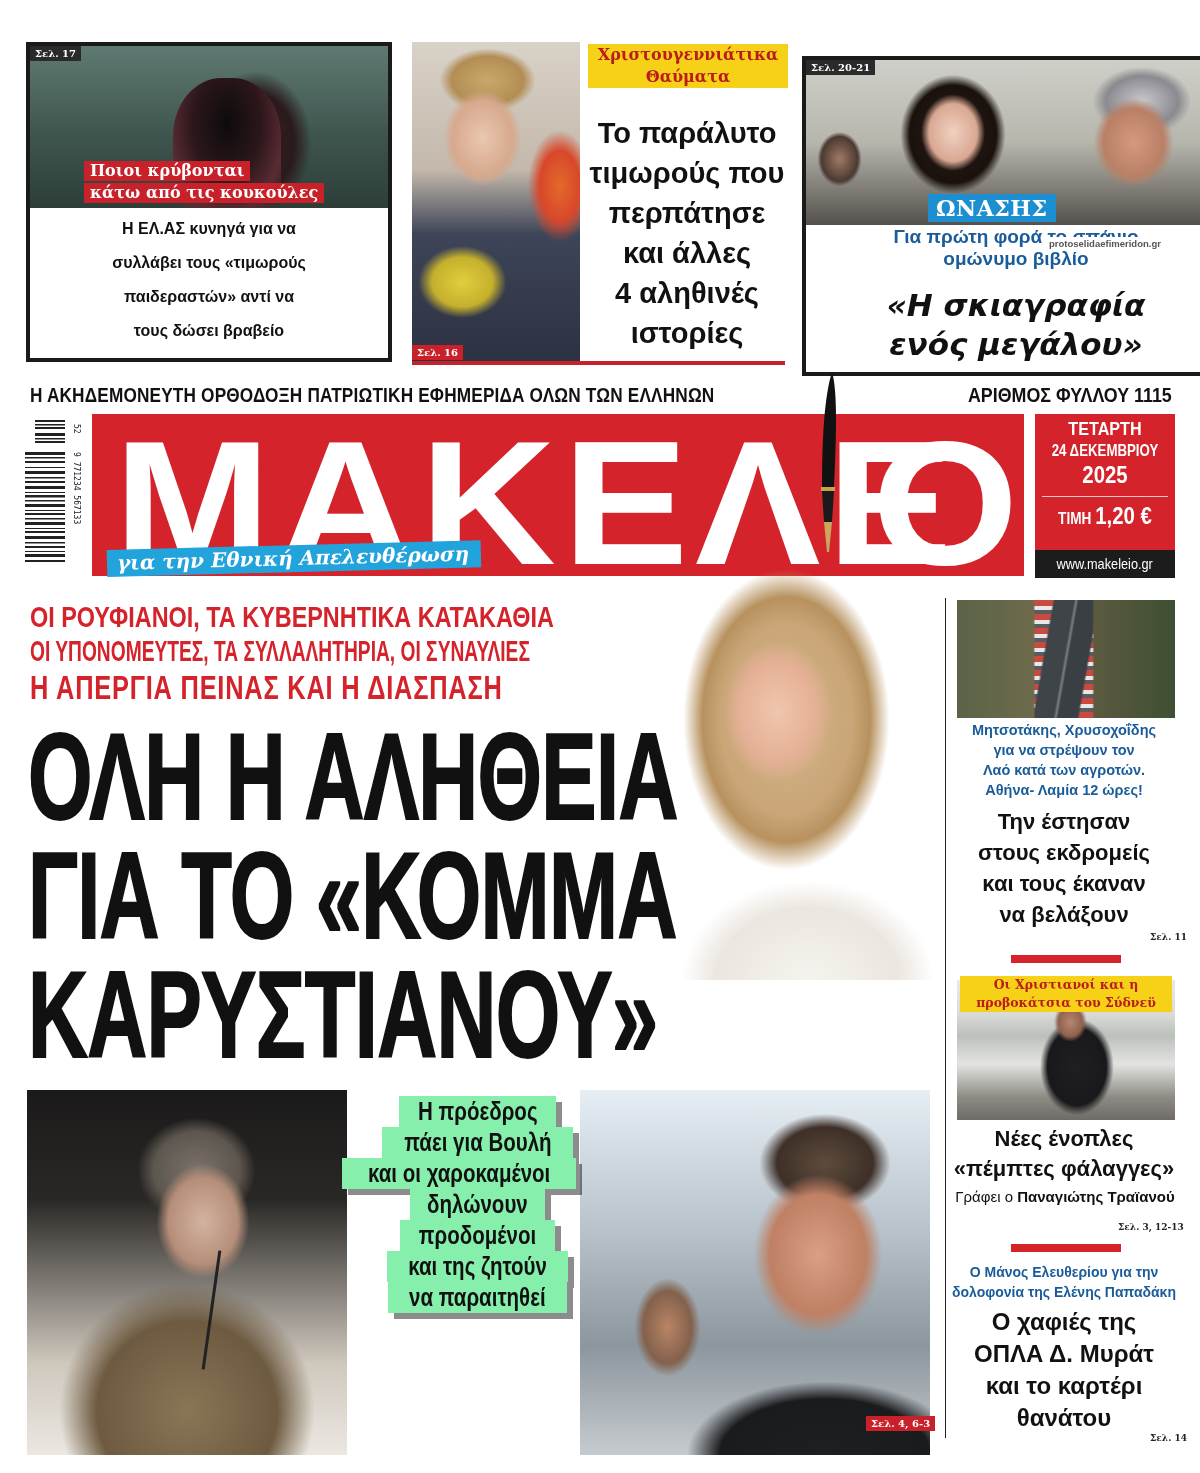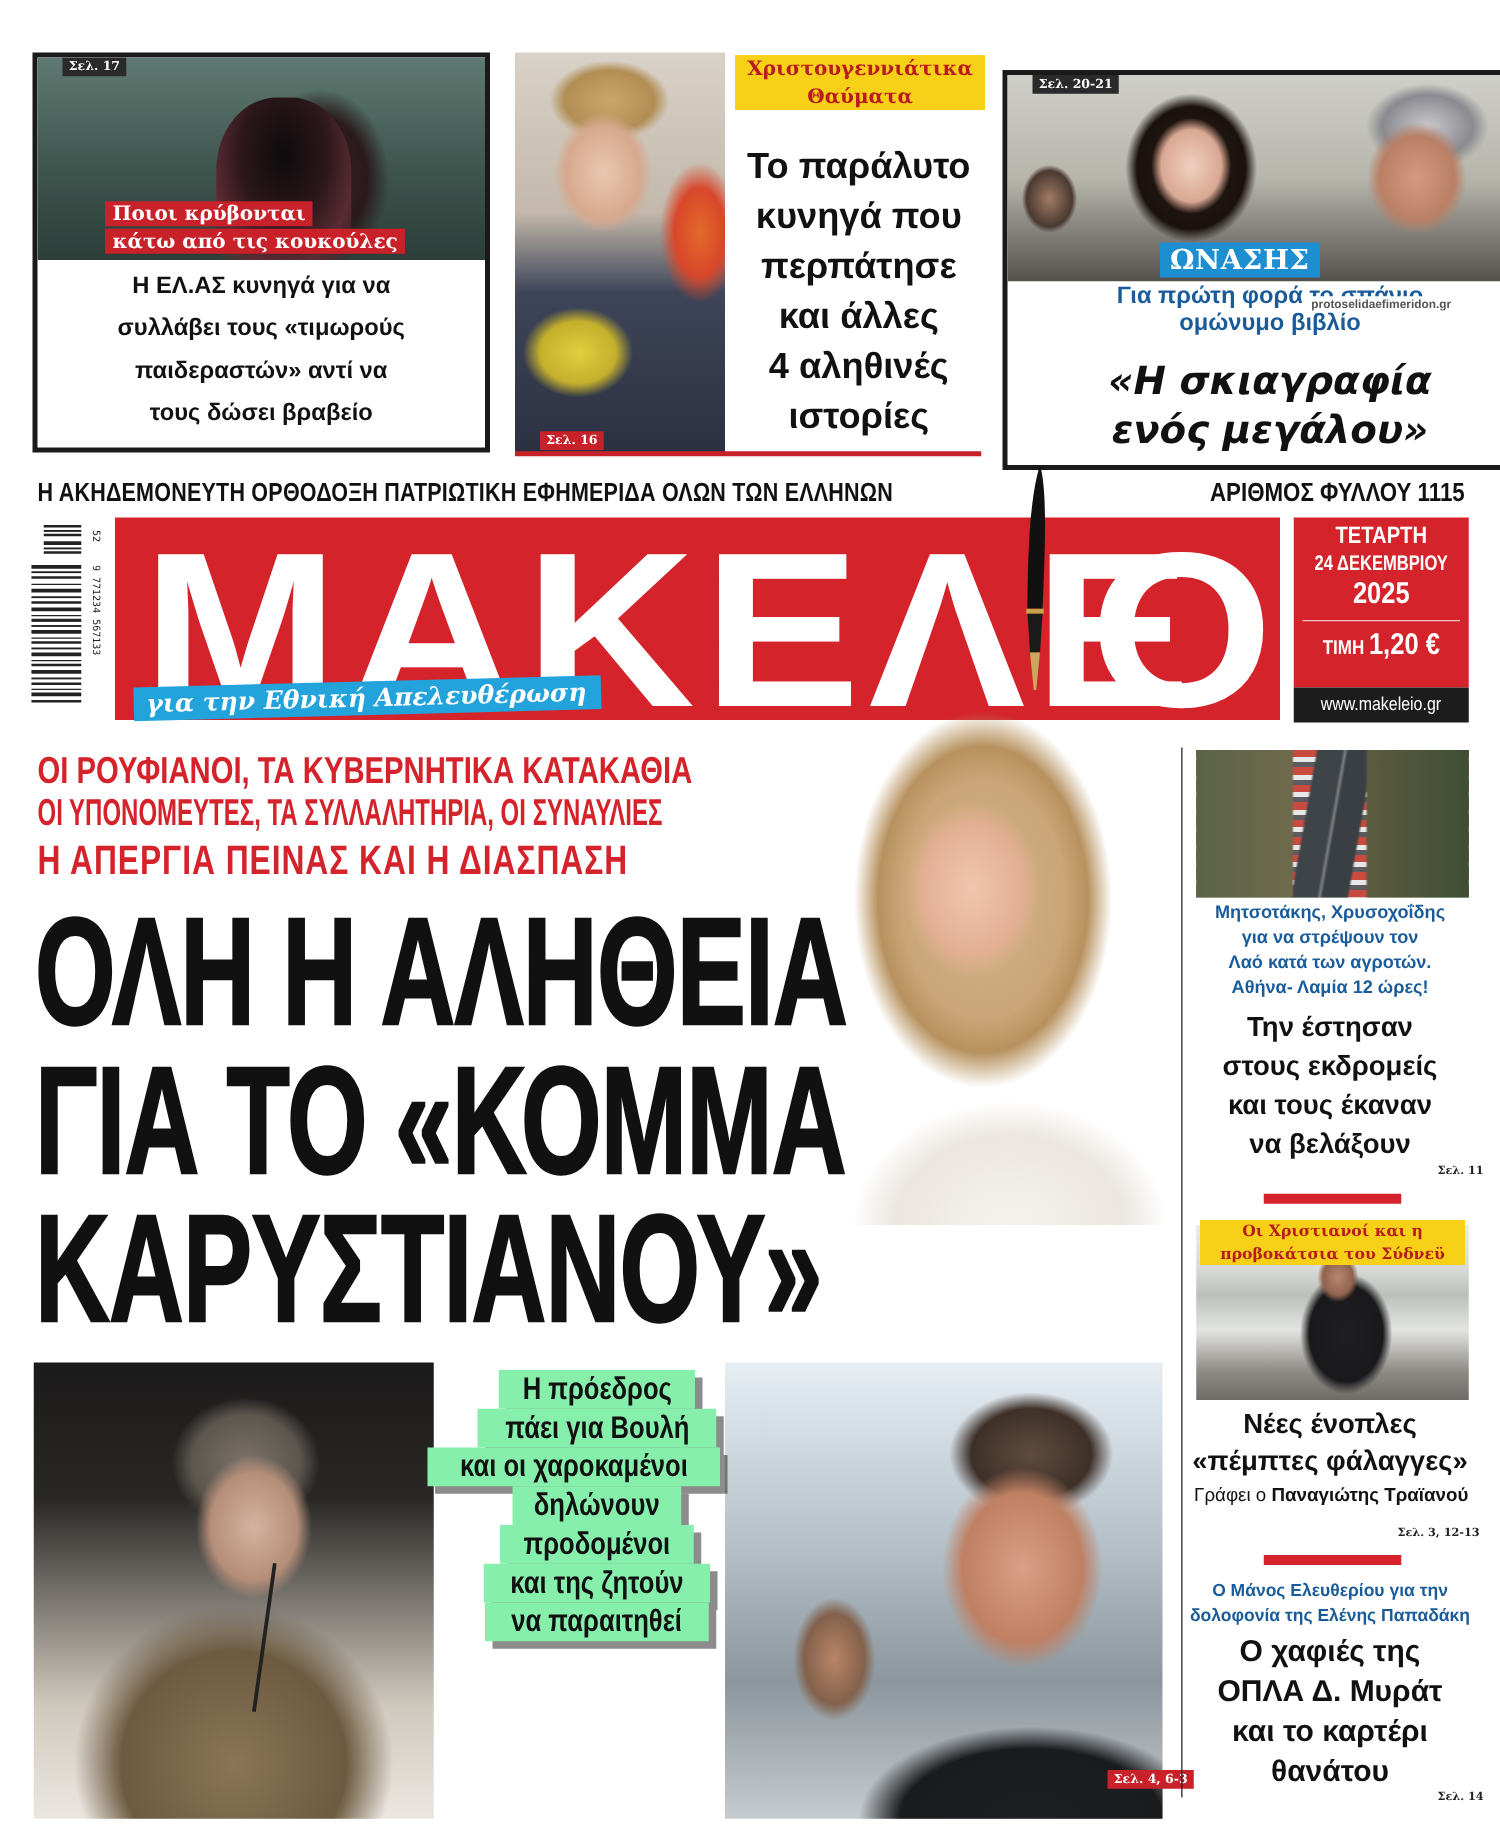--- a/index.html
+++ b/index.html
@@ -4,21 +4,21 @@
 <style>
   * { box-sizing: border-box; margin: 0; padding: 0; }
   html, body { width: 1200px; height: 1473px; background: #ffffff; overflow: hidden; }
   body { position: relative; font-family: "Liberation Sans", "DejaVu Sans", sans-serif; color: #111; }
 
   .abs { position: absolute; }
   .cond { font-family: "Liberation Sans Narrow", "Liberation Sans", "DejaVu Sans", sans-serif; font-stretch: condensed; }
 
   
   .teaser-box { position: absolute; border: 4px solid #1a1a1a; background: #fff; overflow: hidden; }
-  .page-tag { position: absolute; background: #2a2a2a; color: #fff; font-size: 10px; font-weight: bold; padding: 2px 5px; font-family: "DejaVu Serif", serif; margin-left: 20px; }
+  .page-tag { position: absolute; background: #2a2a2a; color: #fff; font-size: 10px; font-weight: bold; padding: 2px 5px; font-family: "DejaVu Serif", serif; }
   .page-tag.red { background: #c8212a; }
 
   .photo-hood { position: absolute; left: 0; top: 0; width: 100%; height: 162px;
     background: radial-gradient(ellipse 70px 90px at 63% 60%, #3a1e24 0%, #2a1a1c 55%, transparent 80%),
                 linear-gradient(180deg, #5f7a72 0%, #3e554e 55%, #2d3e39 100%); }
   .photo-hood::after { content:""; position:absolute; left:40%; top:20%; width:30%; height:80%; border-radius: 45% 45% 10% 10%;
     background: radial-gradient(ellipse at 50% 35%, #0d0b0c 0%, #2c171b 45%, #5a2b33 75%, transparent 100%); }
   .red-strap { position: absolute; background: #c8212a; color: #fff; font-family: "DejaVu Serif", serif; font-weight: bold; font-size: 16px; padding: 1px 6px; line-height: 1.15; }
   .teaser-headline { position: absolute; font-weight: bold; text-align: center; color: #111; }
 
@@ -115,40 +115,40 @@
 
 <div class="teaser-box" style="left:26px; top:42px; width:366px; height:320px;">
   <div class="photo-hood"></div>
   <div class="page-tag" style="left:0; top:0;">Σελ. 17</div>
   <div class="red-strap" style="left:54px; top:115px; text-align:center;">
     <div style="text-align:center;">Ποιοι κρύβονται</div>
   </div>
   <div class="red-strap" style="left:54px; top:137px;">
     <div>κάτω από τις κουκούλες</div>
   </div>
-  <div class="teaser-headline" style="left:0; top:166px; width:100%; font-size:19px; line-height:34px;">
+  <div class="teaser-headline" style="left:0; top:166px; width:100%; font-size:16px; line-height:34px;">
     <div>Η ΕΛ.ΑΣ κυνηγά για να</div>
     <div>συλλάβει τους «τιμωρούς</div>
     <div>παιδεραστών» αντί να</div>
     <div>τους δώσει βραβείο</div>
   </div>
 </div>
 
 <div class="abs" style="left:410px; top:40px; width:380px; height:325px;">
 </div>
 <div class="photo-boy"></div>
 <div class="page-tag red" style="left:412px; top:345px;">Σελ. 16</div>
 <div class="abs" style="left:412px; top:361px; width:373px; height:4px; background:#c8212a;"></div>
 <div class="yellow-tag" style="left:588px; top:44px; width:200px; font-size:16px; line-height:22px;">
   <div>Χριστουγεννιάτικα</div>
   <div>Θαύματα</div>
 </div>
 <div class="teaser-headline cond" style="left:582px; top:113px; width:210px; font-size:29px; line-height:40px;">
   <div>Το παράλυτο</div>
-  <div>κυνηγά που</div>
+  <div>τιμωρούς που</div>
   <div>περπάτησε</div>
   <div>και άλλες</div>
   <div>4 αληθινές</div>
   <div>ιστορίες</div>
 </div>
 
 <div class="teaser-box" style="left:802px; top:56px; width:428px; height:320px;">
   <div class="photo-jackie"></div>
   <div class="page-tag" style="left:0; top:0;">Σελ. 20-21</div>
   <div class="onassis-tag" style="left:122px; top:134px;">ΩΝΑΣΗΣ</div>

